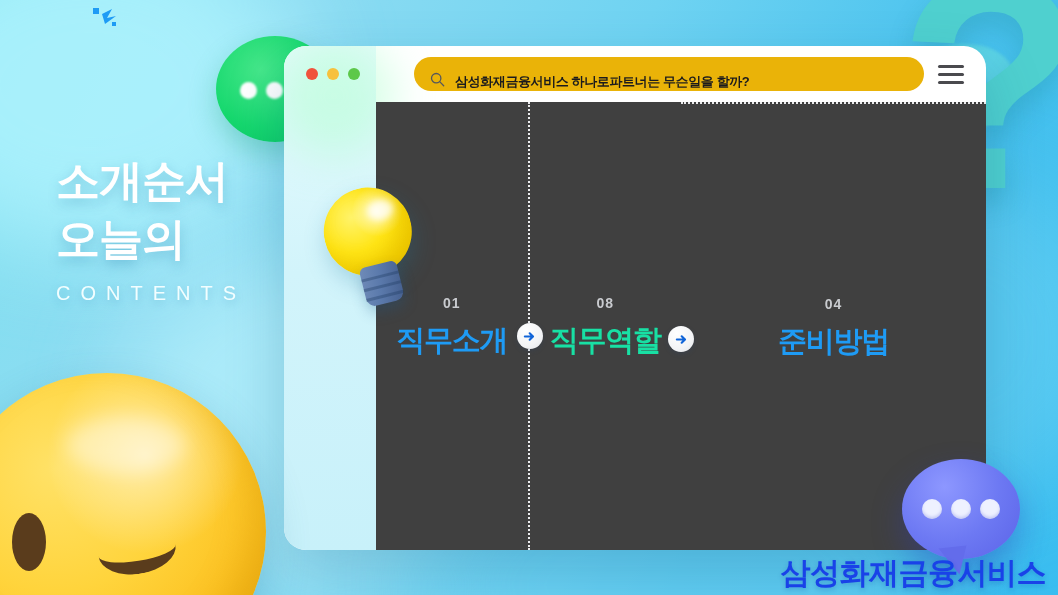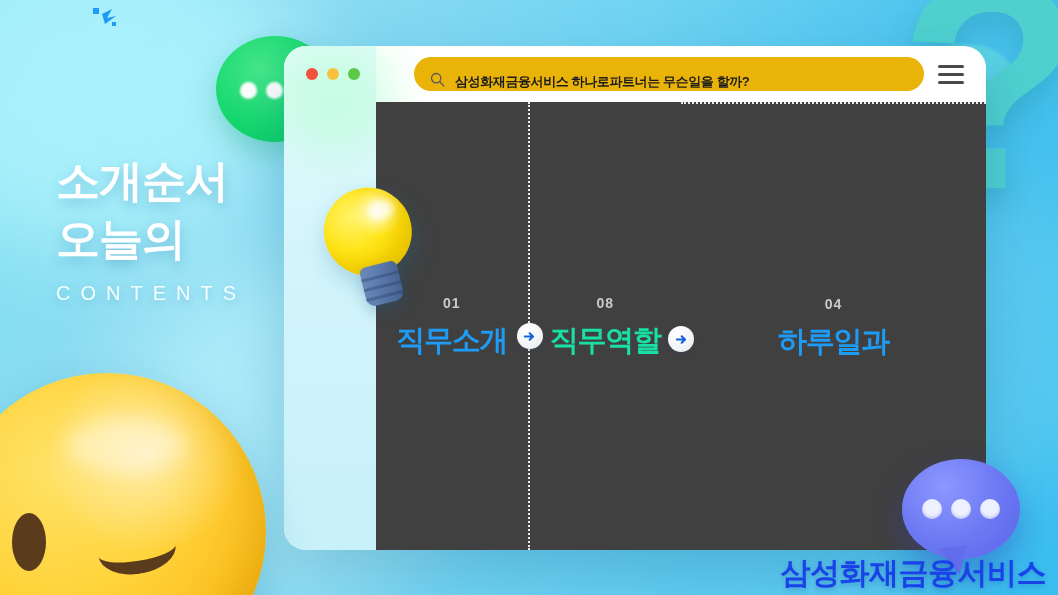--- a/index.html
+++ b/index.html
@@ -466,21 +466,21 @@
       </div>
 
       <div class="grid-row r2">
         <div class="cell">
           <div class="arrow" style="left:0">
             <svg width="13" height="13" viewBox="0 0 14 14">
               <path d="M2 7h8M7.2 3.6 10.8 7l-3.6 3.4" fill="none" stroke="#1064d8" stroke-width="2.3" stroke-linecap="round" stroke-linejoin="round"></path>
             </svg>
           </div>
           <div class="cell-num">04</div>
-          <div class="cell-title" style="color:#1e9bf5">하루일과</div>
+          <div class="cell-title" style="color:#1e9bf5">준비방법</div>
         </div>
       </div>
 
     </div>
   </div>
 
   <div class="bulb">
     <div class="bulb-globe"></div>
     <div class="bulb-hl"></div>
     <div class="bulb-base">

